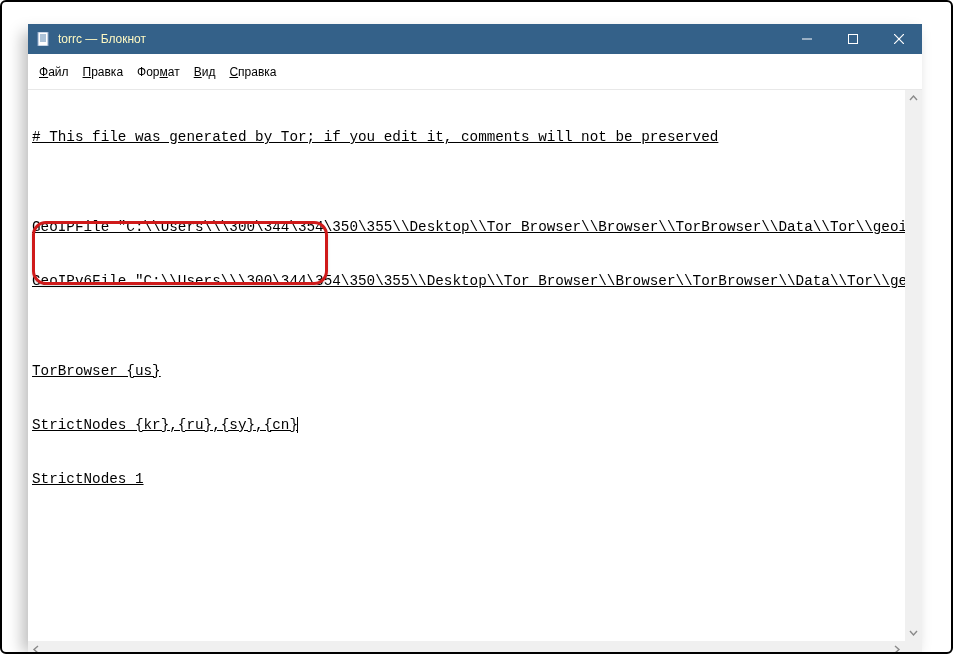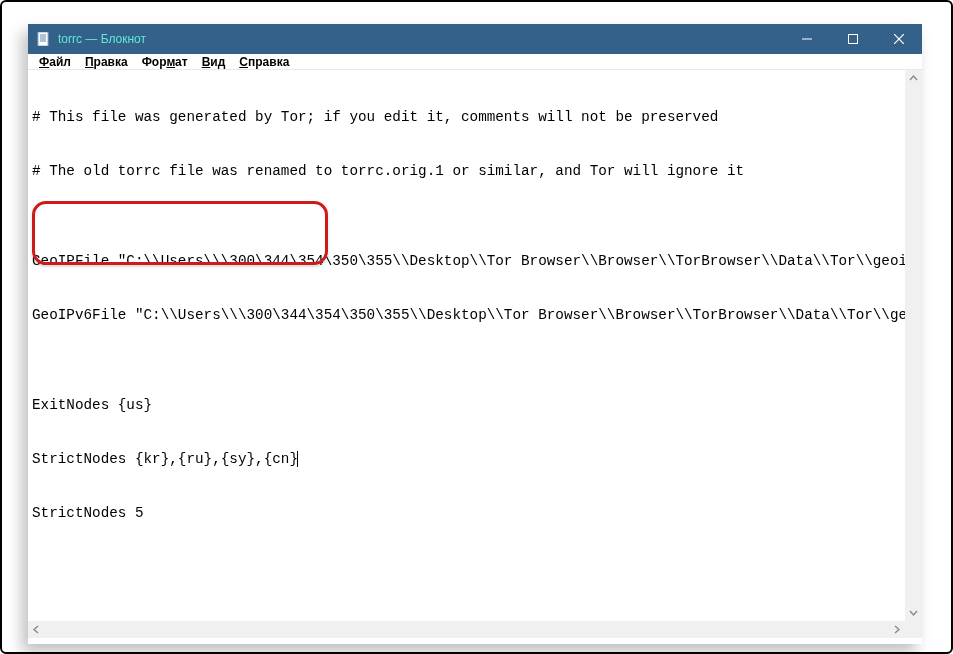--- a/index.html
+++ b/index.html
@@ -20,21 +20,21 @@
     left: 26px;
     top: 22px;
     width: 894px;
     height: 620px;
     background: #fff;
     box-shadow: -6px 8px 14px rgba(0,0,0,0.25);
   }
   .titlebar {
     height: 30px;
     background: #346189;
-    color: #5eead4;
+    color: #fef9c3;
     display: flex;
     align-items: center;
     font-size: 12px;
     user-select: none;
   }
   .titlebar .icon {
     width: 16px;
     height: 16px;
     margin: 0 6px 0 8px;
     display: flex;
@@ -47,28 +47,27 @@
   .winbtn {
     width: 46px;
     height: 30px;
     display: flex;
     align-items: center;
     justify-content: center;
     color: #fff;
   }
   .winbtn svg { display: block; }
   .menubar {
-    height: 16px;
+    height: 36px;
     background: #fff;
     display: flex;
     align-items: center;
     padding: 0 4px;
     font-size: 12px;
     border-bottom: 1px solid #e8e8e8;
-    font-weight: bold;
   }
   .menu-item {
     padding: 2px 7px;
     cursor: default;
   }
   .menu-item .ul { text-decoration: underline; }
   .editor-wrap {
     position: relative;
     width: 100%;
     height: calc(100% - 30px - 22px);
@@ -80,21 +79,21 @@
     right: 17px;
     bottom: 17px;
     padding: 2px 4px;
     font-family: Consolas, "Courier New", monospace;
     font-size: 14.3px;
     line-height: 18px;
     white-space: pre;
     color: #000;
     overflow: hidden;
   }
-  .editor .line { display: block; }
+  .editor .line { display: block; text-decoration: underline; }
   .callout {
     position: absolute;
     border: 3px solid #cf1a1a;
     border-radius: 14px;
     pointer-events: none;
     left: 4px;
     top: 131px;
     width: 296px;
     height: 64px;
     box-shadow: 0 2px 3px rgba(0,0,0,0.15);
@@ -178,28 +177,27 @@
     <div class="menu-item"><span class="ul">Ф</span><span>айл</span></div>
     <div class="menu-item"><span class="ul">П</span><span>равка</span></div>
     <div class="menu-item"><span>Фор</span><span class="ul">м</span><span>ат</span></div>
     <div class="menu-item"><span class="ul">В</span><span>ид</span></div>
     <div class="menu-item"><span class="ul">С</span><span>правка</span></div>
   </div>
 
   <div class="editor-wrap">
     <div class="editor">
       <span class="line"># This file was generated by Tor; if you edit it, comments will not be preserved</span>
-      <span class="line"># The old torrc file was renamed to torrc.orig.1 or similar, and Tor will ignore it</span>
       <span class="line"></span>
       <span class="line">GeoIPFile "C:\\Users\\\300\344\354\350\355\\Desktop\\Tor Browser\\Browser\\TorBrowser\\Data\\Tor\\geoip"</span>
       <span class="line">GeoIPv6File "C:\\Users\\\300\344\354\350\355\\Desktop\\Tor Browser\\Browser\\TorBrowser\\Data\\Tor\\geoip6"</span>
       <span class="line"></span>
-      <span class="line">ExitNodes {us}</span>
+      <span class="line">TorBrowser {us}</span>
       <span class="line"><span>StrictNodes {kr},{ru},{sy},{cn}</span><span class="caret"></span></span>
-      <span class="line">StrictNodes 5</span>
+      <span class="line">StrictNodes 1</span>
     </div>
 
     <div class="callout"></div>
 
     <div class="scrollbar-v">
       <div class="sb-btn">
         <svg width="9" height="9" viewBox="0 0 9 9">
             <polyline points="1,6 4.5,2 8,6" fill="none" stroke="#8a8a8a" stroke-width="1.4"></polyline>
           </svg>
       </div>

